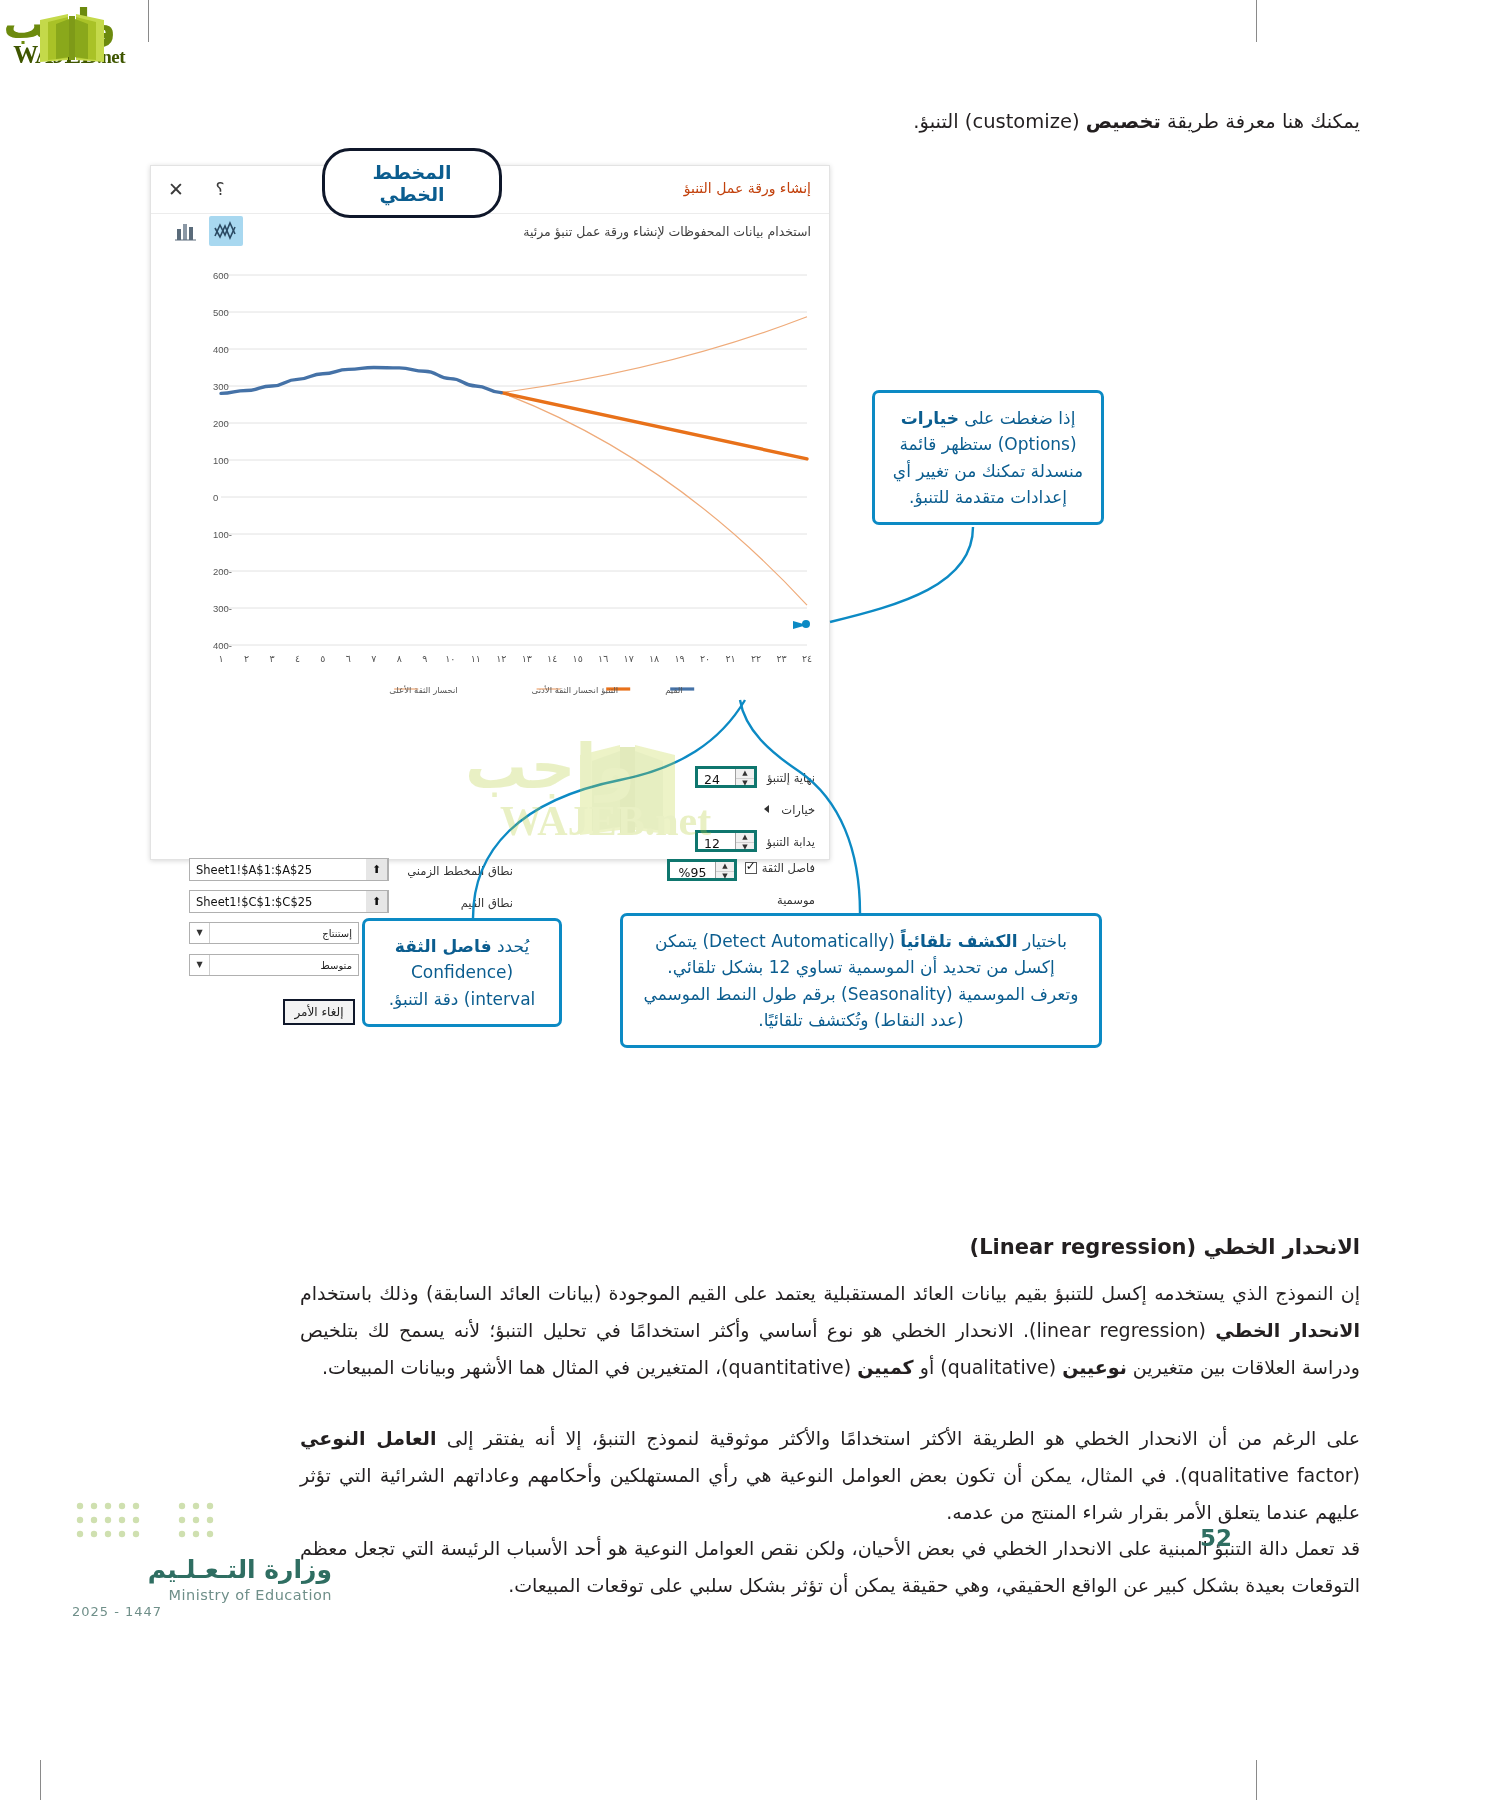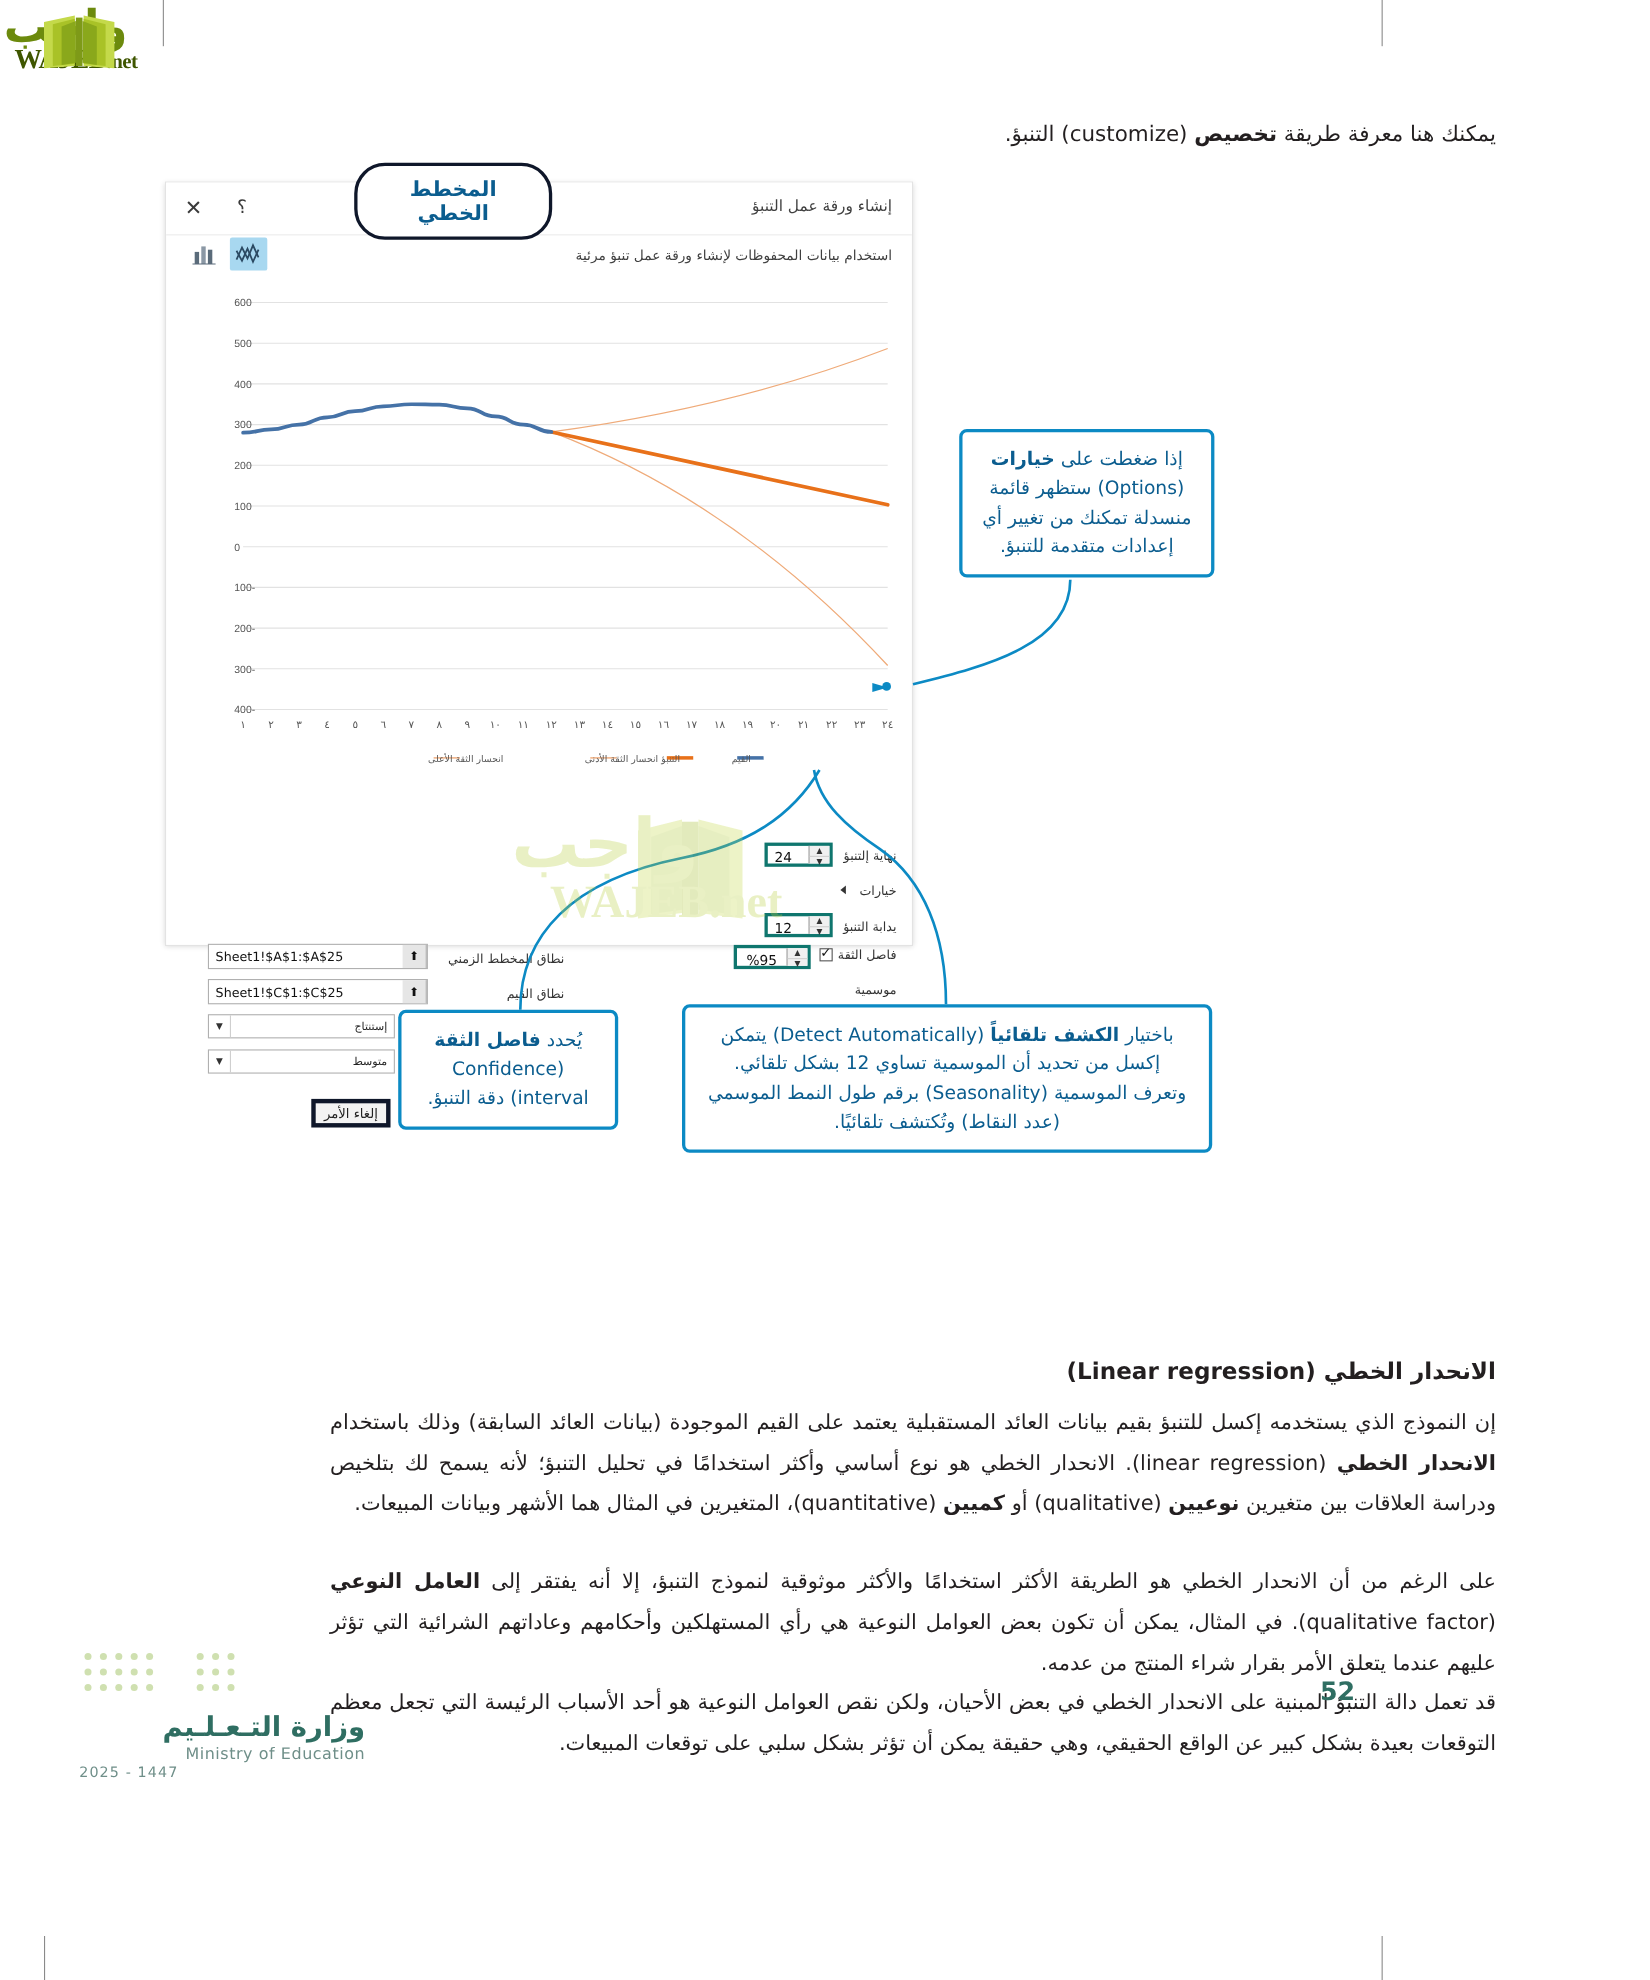--- a/index.html
+++ b/index.html
@@ -45,21 +45,21 @@
     position:absolute; left:150px; top:165px; width:680px; height:695px;
     background:#ffffff; border:1px solid #e3e3e3;
     box-shadow:0 1px 5px rgba(0,0,0,0.16);
   }
   .dlg-header {
     position:absolute; left:0; top:0; width:100%; height:48px;
     border-bottom:1px solid #ececec; background:#fff;
   }
   .dlg-title {
     position:absolute; right:18px; top:14px;
-    font-size:14px; color:#404040; direction:rtl;
+    font-size:14px; color:#c2410c; direction:rtl;
   }
   .dlg-close {
     position:absolute; left:12px; top:10px; width:26px; height:26px;
     font-size:19px; color:#3a3a3a; text-align:center; line-height:26px;
     cursor:pointer;
   }
   .dlg-help {
     position:absolute; left:56px; top:10px; width:26px; height:26px;
     font-size:17px; color:#3a3a3a; text-align:center; line-height:26px;
     cursor:pointer;
@@ -135,21 +135,21 @@
   .cblabel { font-size:11.5px; color:#333; }
 
   .rbrow { position:absolute; display:flex; flex-direction:row-reverse; align-items:center; gap:5px; direction:rtl; }
   .rbox { width:11px; height:11px; border:1px solid #555; border-radius:50%; background:#fff; position:relative; }
   .rbox.sel::after {
     content:""; position:absolute; left:2px; top:2px; width:5px; height:5px;
     border-radius:50%; background:#1a6fb5;
   }
 
   .btn {
-    position:absolute; height:26px; border:4px solid #0f172a; background:#f3f3f3;
+    position:absolute; height:26px; border:2px solid #0f172a; background:#f3f3f3;
     font-size:12px; color:#222; display:flex; align-items:center; justify-content:center;
     cursor:pointer;
   }
   .btn.primary { border-color:#0f6cbd; }
 
   
   .callout {
     position:absolute; border:3px solid #0c8ac4; border-radius:7px;
     background:#ffffff; color:#0b5d8f; direction:rtl; text-align:center;
     font-size:17px; line-height:1.55; padding:12px 16px;

